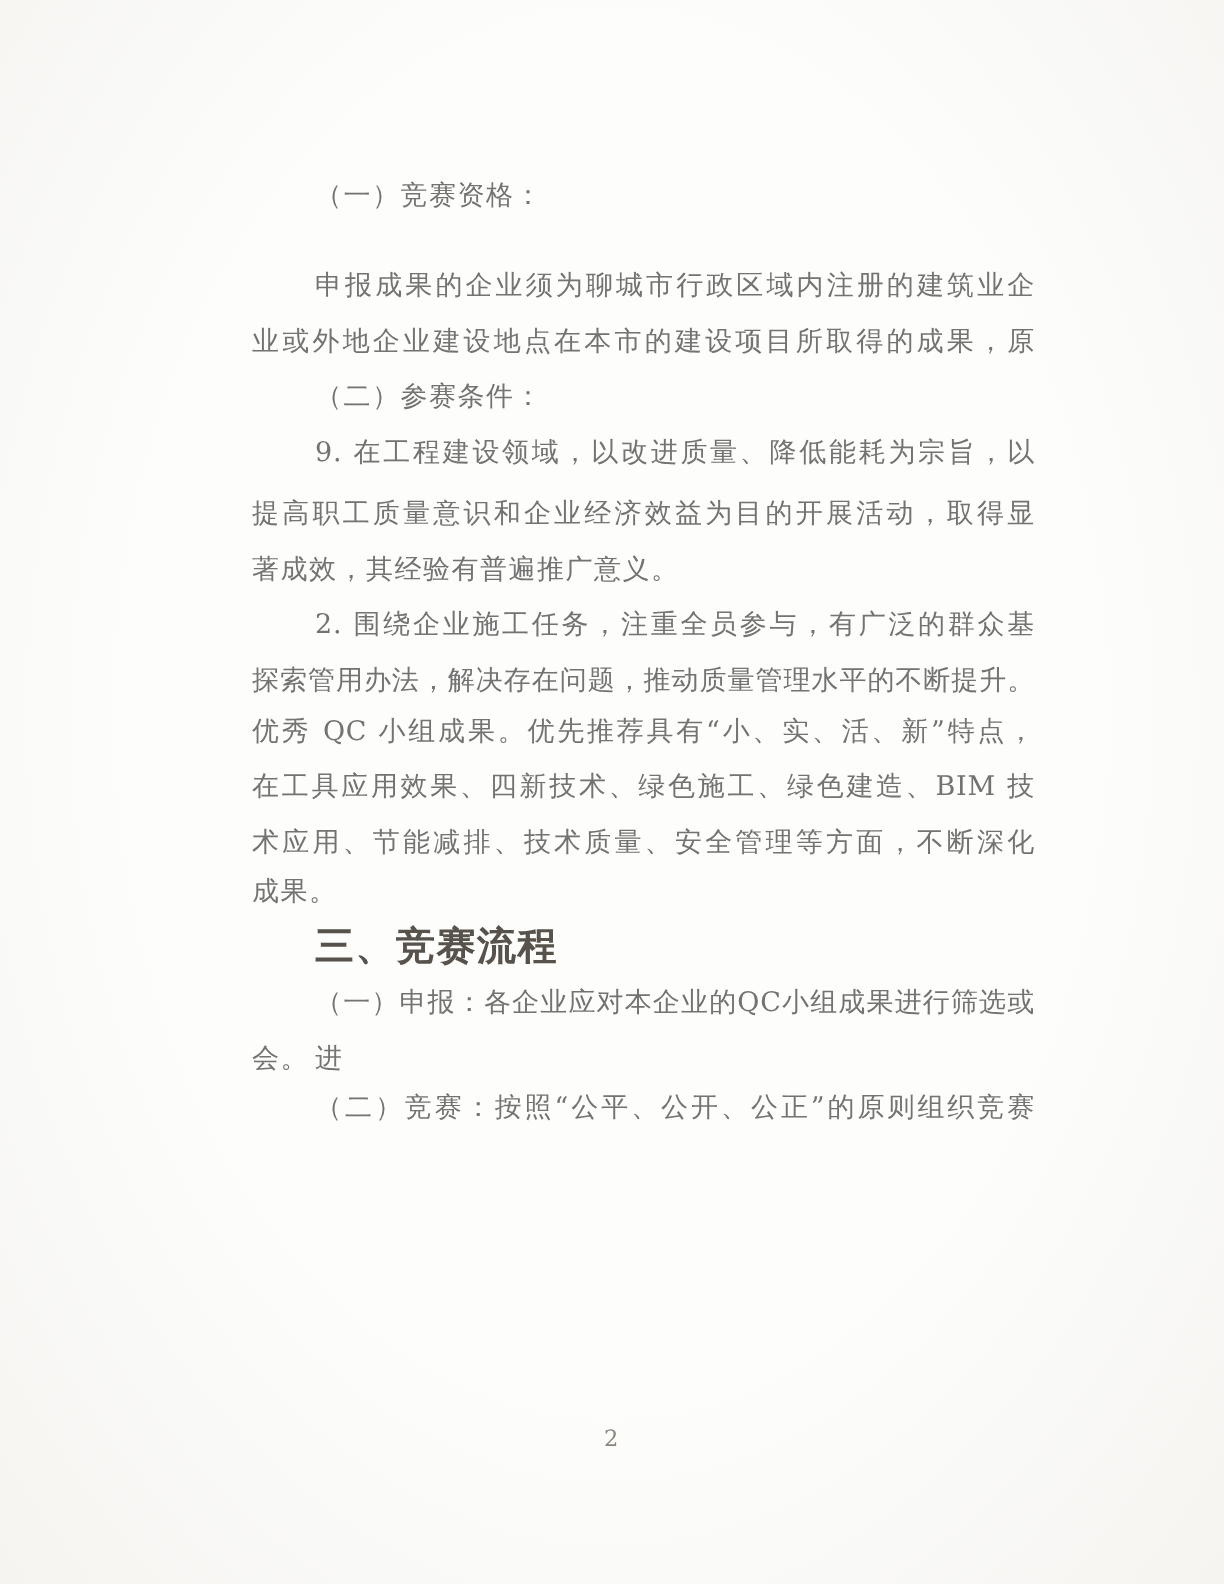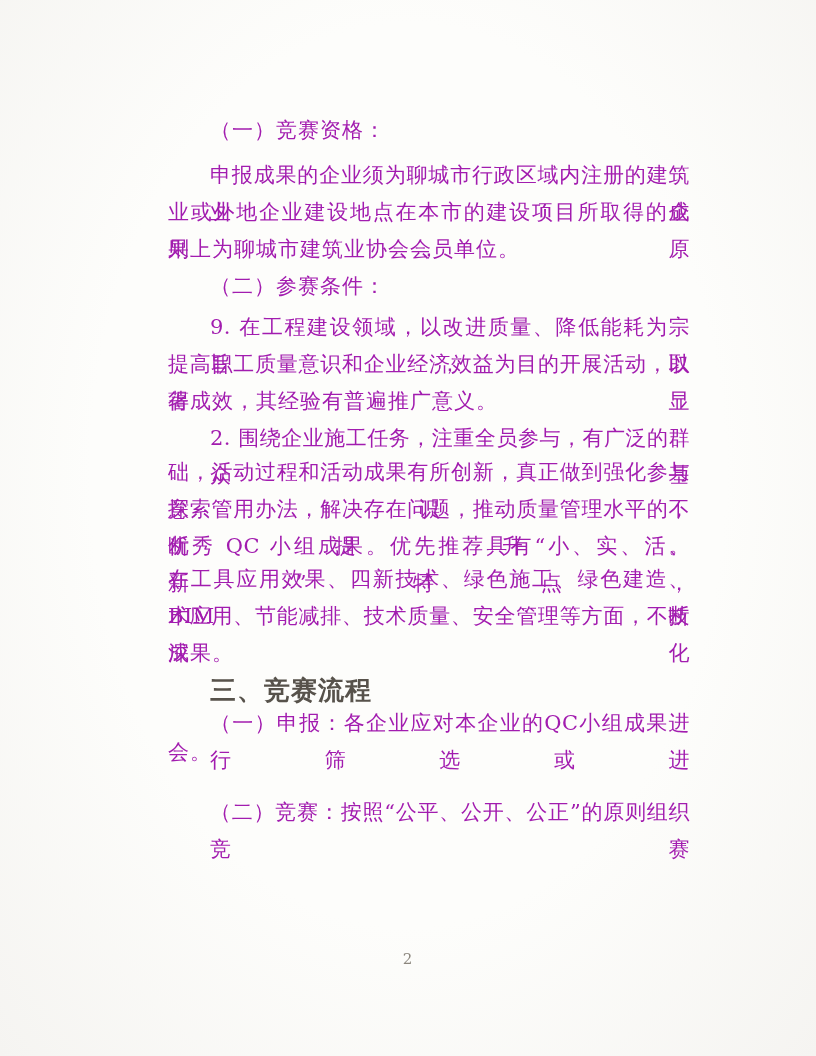--- a/index.html
+++ b/index.html
@@ -14,24 +14,24 @@
     font-family: "DejaVu Serif", "Liberation Serif", serif;
     overflow: hidden;
   }
   .doc {
     position: absolute;
     left: 168px;
     top: 112px;
     width: 522px;
   }
   .line {
-    font-size: 21px;
+    font-size: 18px;
     line-height: 37px;
     height: 37px;
-    color: #a21caf;
+    color: #737373;
     letter-spacing: 1px;
     white-space: nowrap;
   }
   .line.fill {
     white-space: normal;
     text-align: justify;
     text-align-last: justify;
     letter-spacing: 0.5px;
   }
   .line.ind {
@@ -40,21 +40,21 @@
   .line.ind.fill {
     padding-left: 42px;
     width: 480px;
   }
   .line.bold {
     font-weight: bold;
     color: #57524b;
     font-size: 26px;
   }
   
-  .doc > div:nth-child(2)  { margin-top: 8px; }
+  .doc > div:nth-child(2)  { margin-top: 23px; }
   .doc > div:nth-child(6)  { margin-top: 4px; }
   .doc > div:nth-child(10) { margin-top: -3px; }
   .doc > div:nth-child(13) { margin-top: -4px; }
   .doc > div:nth-child(17) { margin-top: -4px; }
   .doc > div:nth-child(18) { margin-top: -8px; }
   .doc > div:nth-child(19) { margin-top: 23px; }
   .pagenum {
     position: absolute;
     left: 0;
     right: 0;
@@ -65,27 +65,25 @@
     letter-spacing: 1px;
   }
 </style>
 </head>
 <body>
 
 <div class="doc">
   <div class="line ind">（一）竞赛资格：</div>
   <div class="line ind fill">申报成果的企业须为聊城市行政区域内注册的建筑业企</div>
   <div class="line fill">业或外地企业建设地点在本市的建设项目所取得的成果，原</div>
-  <div class="line">则上为聊城市建筑业协会会员单位。</div>
   <div class="line ind">（二）参赛条件：</div>
   <div class="line ind fill">9. 在工程建设领域，以改进质量、降低能耗为宗旨，以</div>
   <div class="line fill">提高职工质量意识和企业经济效益为目的开展活动，取得显</div>
   <div class="line">著成效，其经验有普遍推广意义。</div>
   <div class="line ind fill">2. 围绕企业施工任务，注重全员参与，有广泛的群众基</div>
-  <div class="line fill">础，活动过程和活动成果有所创新，真正做到强化参与意识，</div>
   <div class="line fill">探索管用办法，解决存在问题，推动质量管理水平的不断提升。</div>
   <div class="line fill">优秀 QC 小组成果。优先推荐具有“小、实、活、新”特点，</div>
   <div class="line fill">在工具应用效果、四新技术、绿色施工、绿色建造、BIM 技</div>
   <div class="line fill">术应用、节能减排、技术质量、安全管理等方面，不断深化</div>
   <div class="line">成果。</div>
   <div class="line ind bold">三、竞赛流程</div>
   <div class="line ind fill">（一）申报：各企业应对本企业的QC小组成果进行筛选或进</div>
   <div class="line">会。</div>
   <div class="line ind fill">（二）竞赛：按照“公平、公开、公正”的原则组织竞赛</div>
 </div>

